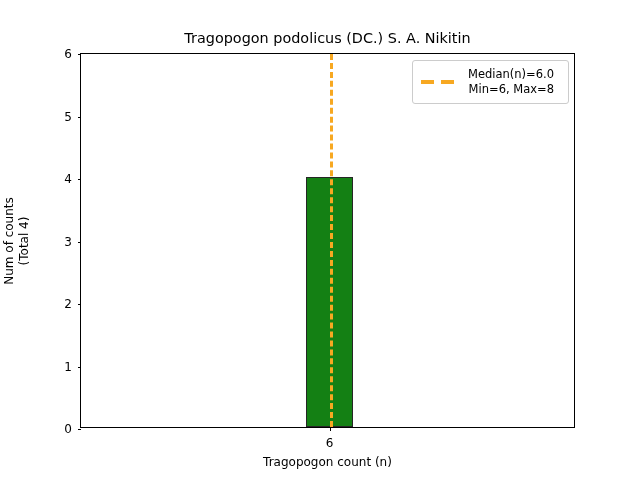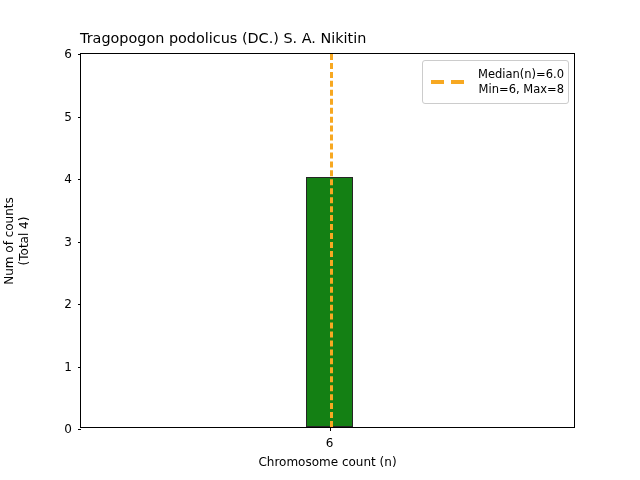--- a/index.html
+++ b/index.html
@@ -21,20 +21,21 @@
     height: 480px;
     background: #ffffff;
   }
 
   
   #chart-title {
     position: absolute;
     left: 80px;
     top: 29px;
     width: 495px;
+    text-align: center;
     font-size: 14.4px;
     line-height: 18px;
     color: #000000;
     white-space: nowrap;
   }
 
   
   #axes {
     position: absolute;
     left: 80px;
@@ -134,21 +135,21 @@
 
   
   #legend {
     position: absolute;
     right: 5px;
     top: 6px;
     box-sizing: border-box;
     background: #ffffff;
     border: 1px solid #cccccc;
     border-radius: 3px;
-    padding: 6px 4px 6px 8px;
+    padding: 6px 14px 6px 8px;
     display: flex;
     align-items: center;
     gap: 9px;
   }
   #legend-swatch {
     position: relative;
     width: 38px;
     height: 12px;
     flex: 0 0 auto;
   }
@@ -220,15 +221,15 @@
         <span class="seg b"></span>
       </div>
       <div id="legend-text">
         <span>Median(n)=6.0</span>
         <span>Min=6, Max=8</span>
       </div>
     </div>
 
   </div>
 
-  <div id="xlabel">Chromosome count (n)</div>
+  <div id="xlabel">Tragopogon count (n)</div>
 
 </div>
 
 </body></html>

